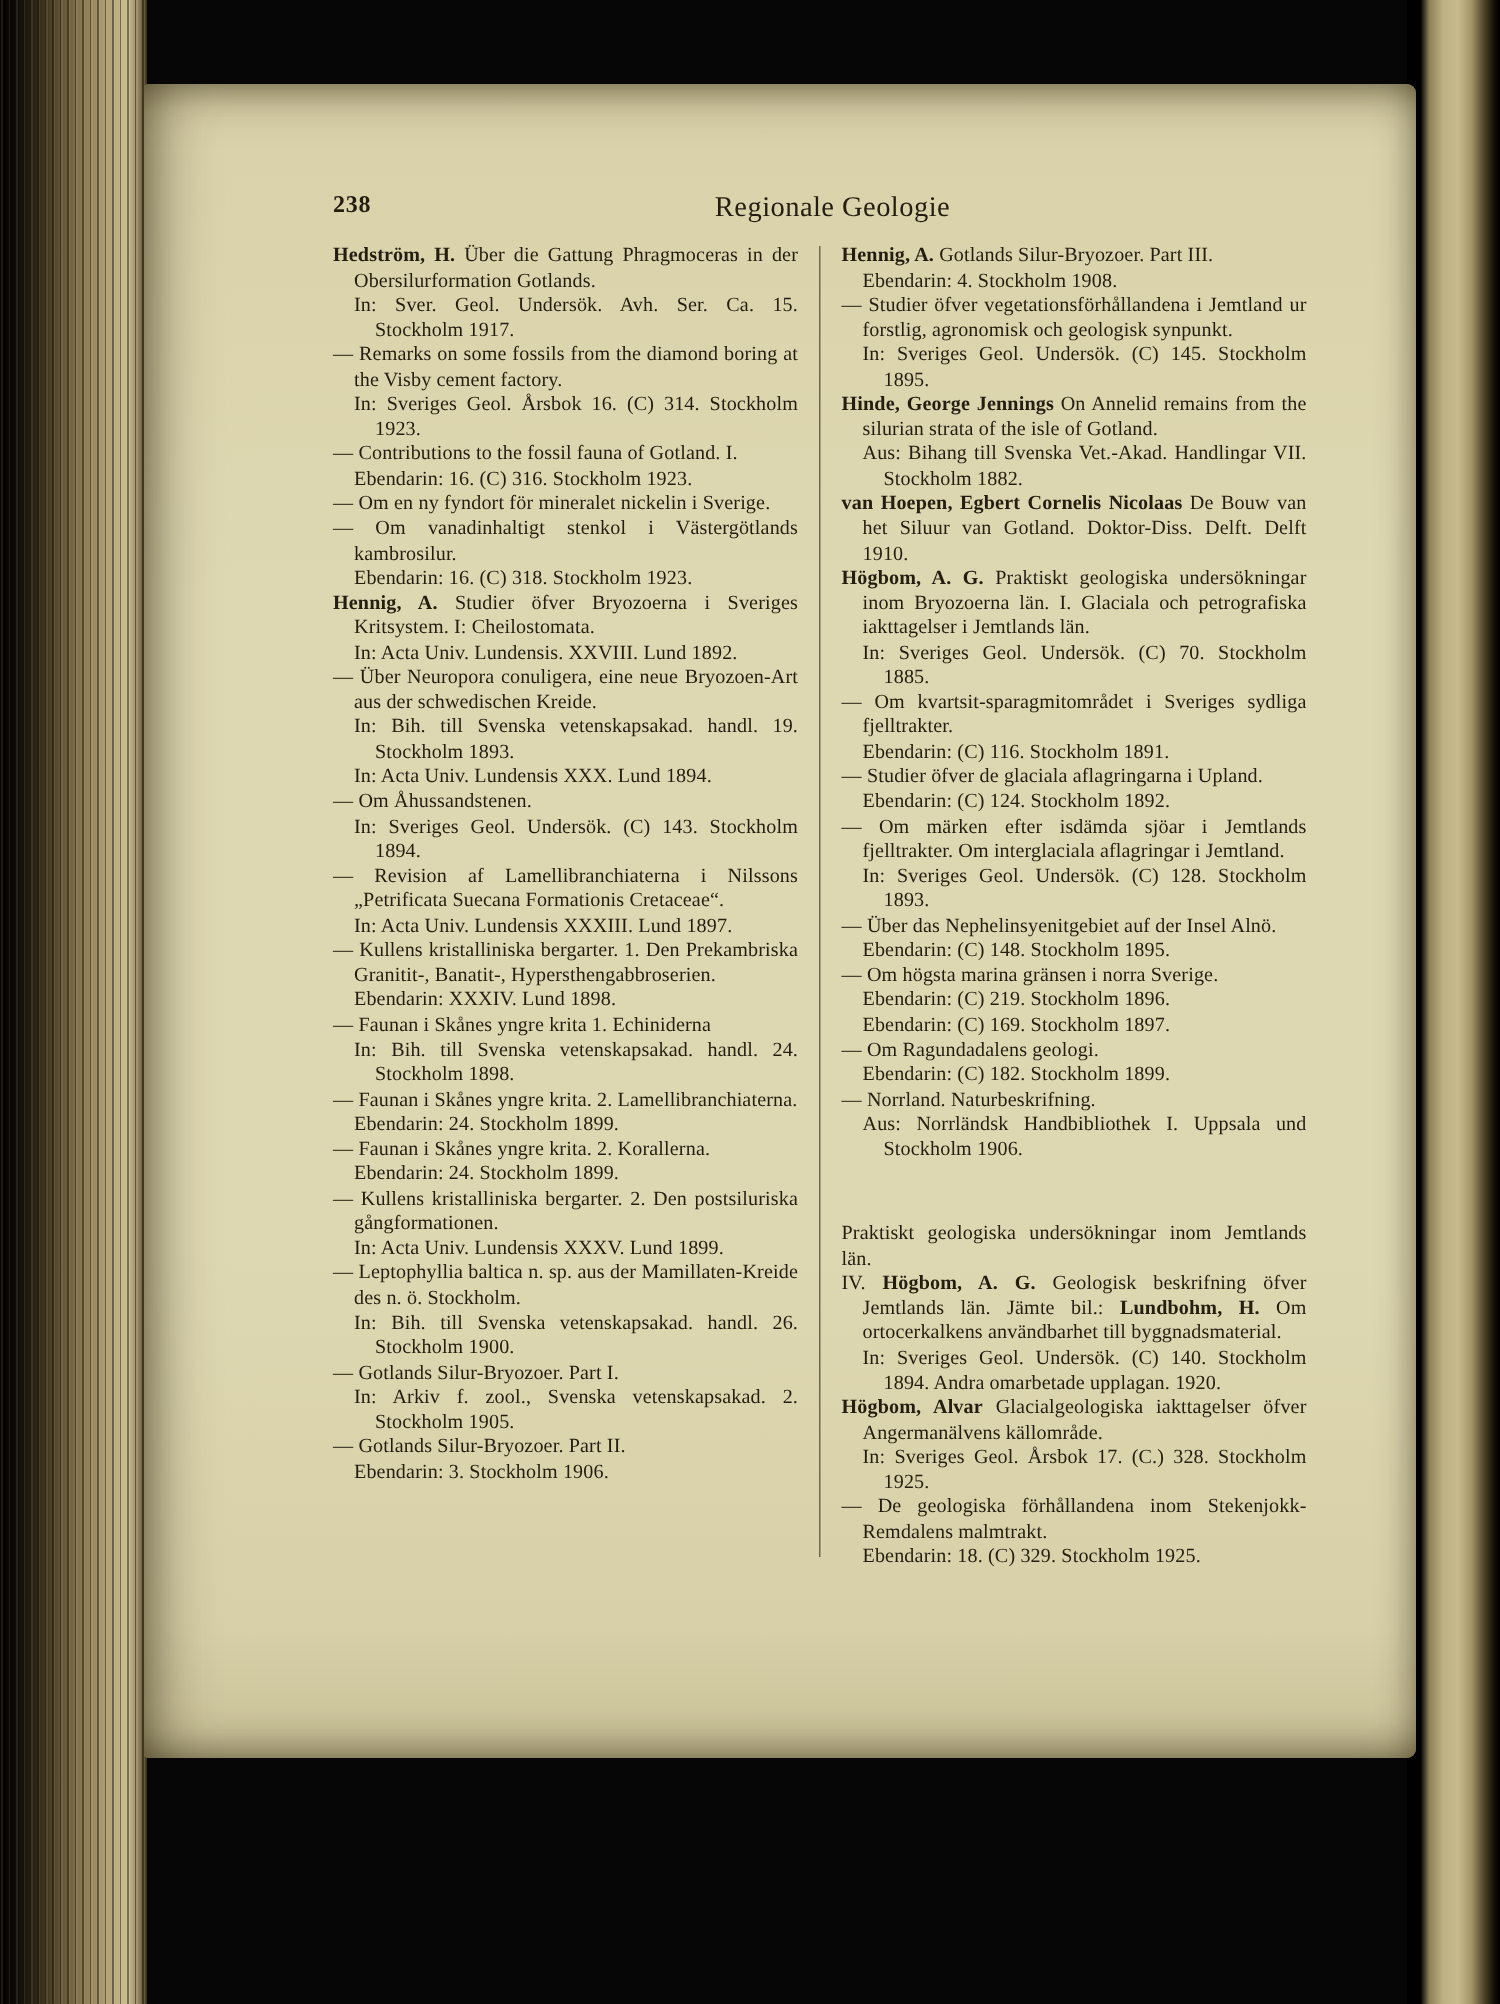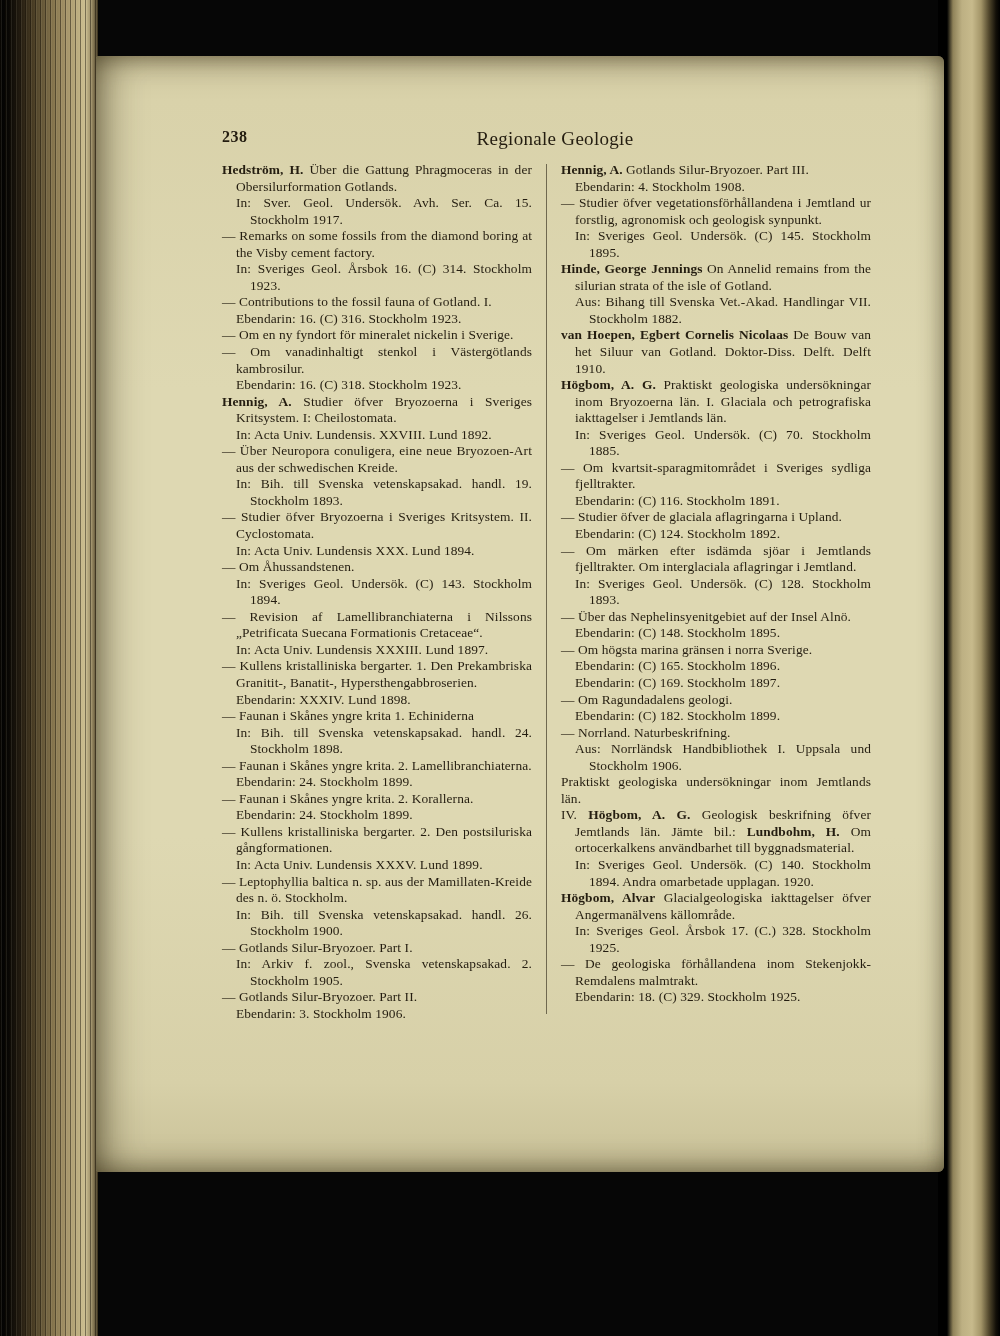--- a/index.html
+++ b/index.html
@@ -51,21 +51,21 @@
   .col { width: 310px; }
   .col-divider { width: 1px; background: #6f684f; margin: 2px 14px 8px 14px; }
 
   .entry {
     font-size: 13.4px; line-height: 16.55px;
     text-align: justify; color: var(--ink, #241d10); margin: 0;
     letter-spacing: 0.1px;
   }
   .entry.main  { padding-left: 14px; text-indent: -14px; }
   .entry.ref   { padding-left: 28px; text-indent: -14px; }
-  .entry.plain { padding-left: 0; text-indent: 0; }
+  .entry.plain { padding-left: 0; text-indent: 0; margin-top: 40px; }
   .entry b { font-weight: bold; }
 </style>
 </head>
 <body>
 
 <div class="book">
   <div class="edges-left"></div>
   <div class="edges-right"></div>
 
   <div class="paper">
@@ -84,21 +84,20 @@
             <p class="entry ref"><span>In: Sveriges Geol. Årsbok 16. (C) 314. Stockholm 1923.</span></p>
             <p class="entry main"><span>— Contributions to the fossil fauna of Gotland. I.</span></p>
             <p class="entry ref"><span>Ebendarin: 16. (C) 316. Stockholm 1923.</span></p>
             <p class="entry main"><span>— Om en ny fyndort för mineralet nickelin i Sverige.</span></p>
             <p class="entry main"><span>— Om vanadinhaltigt stenkol i Västergötlands kambrosilur.</span></p>
             <p class="entry ref"><span>Ebendarin: 16. (C) 318. Stockholm 1923.</span></p>
             <p class="entry main"><b>Hennig, A.</b><span> Studier öfver Bryozoerna i Sveriges Kritsystem. I: Cheilostomata.</span></p>
             <p class="entry ref"><span>In: Acta Univ. Lundensis. XXVIII. Lund 1892.</span></p>
             <p class="entry main"><span>— Über Neuropora conuligera, eine neue Bryozoen-Art aus der schwedischen Kreide.</span></p>
             <p class="entry ref"><span>In: Bih. till Svenska vetenskapsakad. handl. 19. Stockholm 1893.</span></p>
-            <p class="entry main"><span>— Studier öfver Bryozoerna i Sveriges Kritsystem. II. Cyclostomata.</span></p>
             <p class="entry ref"><span>In: Acta Univ. Lundensis XXX. Lund 1894.</span></p>
             <p class="entry main"><span>— Om Åhussandstenen.</span></p>
             <p class="entry ref"><span>In: Sveriges Geol. Undersök. (C) 143. Stockholm 1894.</span></p>
             <p class="entry main"><span>— Revision af Lamellibranchiaterna i Nilssons „Petrificata Suecana Formationis Cretaceae“.</span></p>
             <p class="entry ref"><span>In: Acta Univ. Lundensis XXXIII. Lund 1897.</span></p>
             <p class="entry main"><span>— Kullens kristalliniska bergarter. 1. Den Prekambriska Granitit-, Banatit-, Hypersthengabbroserien.</span></p>
             <p class="entry ref"><span>Ebendarin: XXXIV. Lund 1898.</span></p>
             <p class="entry main"><span>— Faunan i Skånes yngre krita 1. Echiniderna</span></p>
             <p class="entry ref"><span>In: Bih. till Svenska vetenskapsakad. handl. 24. Stockholm 1898.</span></p>
             <p class="entry main"><span>— Faunan i Skånes yngre krita. 2. Lamellibranchiaterna.</span></p>
@@ -127,21 +126,21 @@
             <p class="entry ref"><span>In: Sveriges Geol. Undersök. (C) 70. Stockholm 1885.</span></p>
             <p class="entry main"><span>— Om kvartsit-sparagmitområdet i Sveriges sydliga fjelltrakter.</span></p>
             <p class="entry ref"><span>Ebendarin: (C) 116. Stockholm 1891.</span></p>
             <p class="entry main"><span>— Studier öfver de glaciala aflagringarna i Upland.</span></p>
             <p class="entry ref"><span>Ebendarin: (C) 124. Stockholm 1892.</span></p>
             <p class="entry main"><span>— Om märken efter isdämda sjöar i Jemtlands fjelltrakter. Om interglaciala aflagringar i Jemtland.</span></p>
             <p class="entry ref"><span>In: Sveriges Geol. Undersök. (C) 128. Stockholm 1893.</span></p>
             <p class="entry main"><span>— Über das Nephelinsyenitgebiet auf der Insel Alnö.</span></p>
             <p class="entry ref"><span>Ebendarin: (C) 148. Stockholm 1895.</span></p>
             <p class="entry main"><span>— Om högsta marina gränsen i norra Sverige.</span></p>
-            <p class="entry ref"><span>Ebendarin: (C) 165. Stockholm 1896.</span></p>
+            <p class="entry ref"><span>Ebendarin: (C) 219. Stockholm 1896.</span></p>
             <p class="entry ref"><span>Ebendarin: (C) 169. Stockholm 1897.</span></p>
             <p class="entry main"><span>— Om Ragundadalens geologi.</span></p>
             <p class="entry ref"><span>Ebendarin: (C) 182. Stockholm 1899.</span></p>
             <p class="entry main"><span>— Norrland. Naturbeskrifning.</span></p>
             <p class="entry ref"><span>Aus: Norrländsk Handbibliothek I. Uppsala und Stockholm 1906.</span></p>
             <p class="entry plain"><span>Praktiskt geologiska undersökningar inom Jemtlands län.</span></p>
             <p class="entry main"><span>IV. </span><b>Högbom, A. G.</b><span> Geologisk beskrifning öfver Jemtlands län. Jämte bil.: </span><b>Lundbohm, H.</b><span> Om ortocerkalkens användbarhet till byggnadsmaterial.</span></p>
             <p class="entry ref"><span>In: Sveriges Geol. Undersök. (C) 140. Stockholm 1894. Andra omarbetade upplagan. 1920.</span></p>
             <p class="entry main"><b>Högbom, Alvar</b><span> Glacialgeologiska iakttagelser öfver Angermanälvens källområde.</span></p>
             <p class="entry ref"><span>In: Sveriges Geol. Årsbok 17. (C.) 328. Stockholm 1925.</span></p>

